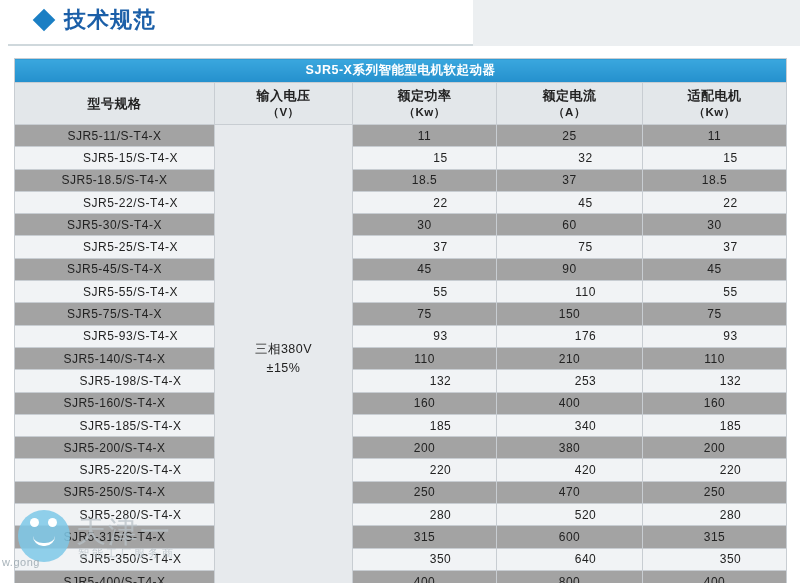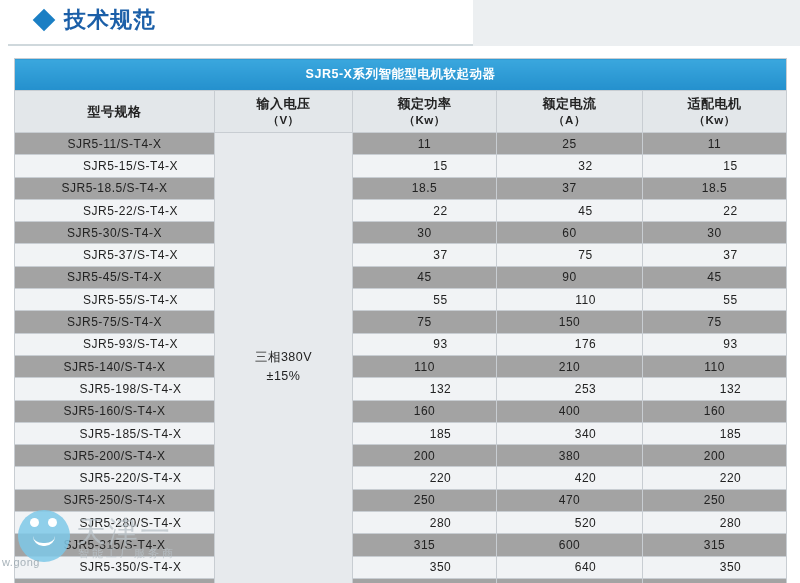--- a/index.html
+++ b/index.html
@@ -75,21 +75,21 @@
   .cap-row td {
     background: #2e9bd6;
     background: linear-gradient(to bottom, #3aa7de 0%, #2490cd 100%);
     color: #ffffff;
     font-size: 12.5px;
     font-weight: bold;
     text-align: left;
     padding: 6px 0 6px 14px;
     letter-spacing: 0.5px;
     border: 1px solid #2490cd;
-    height: 32px;
+    height: 24px;
     margin-left: 7px;
   }
   .hdr td {
     background: #e3e7ea;
     font-size: 13px;
     font-weight: bold;
     color: #222;
     height: 42px;
     line-height: 16px;
     letter-spacing: 0.5px;
@@ -257,21 +257,21 @@
             <td>45</td>
             <td>22</td>
           </tr>
           <tr class="odd">
             <td class="model">SJR5-30/S-T4-X</td>
             <td>30</td>
             <td>60</td>
             <td>30</td>
           </tr>
           <tr class="even">
-            <td class="model">SJR5-37/S-T4-X</td>
+            <td class="model">SJR5-25/S-T4-X</td>
             <td>37</td>
             <td>75</td>
             <td>37</td>
           </tr>
           <tr class="odd">
             <td class="model">SJR5-45/S-T4-X</td>
             <td>45</td>
             <td>90</td>
             <td>45</td>
           </tr>

